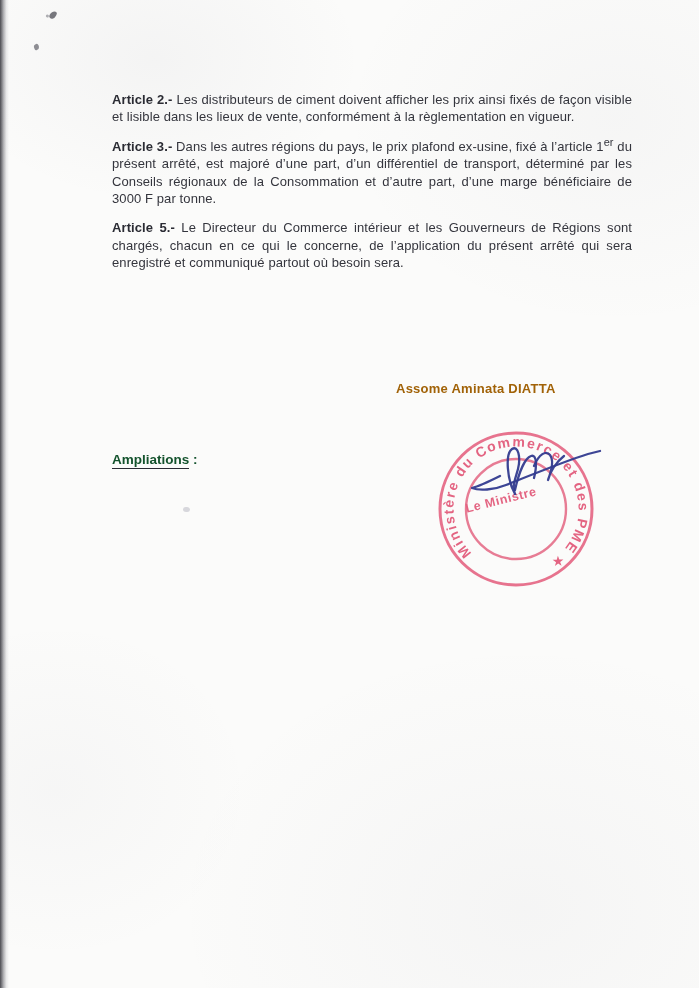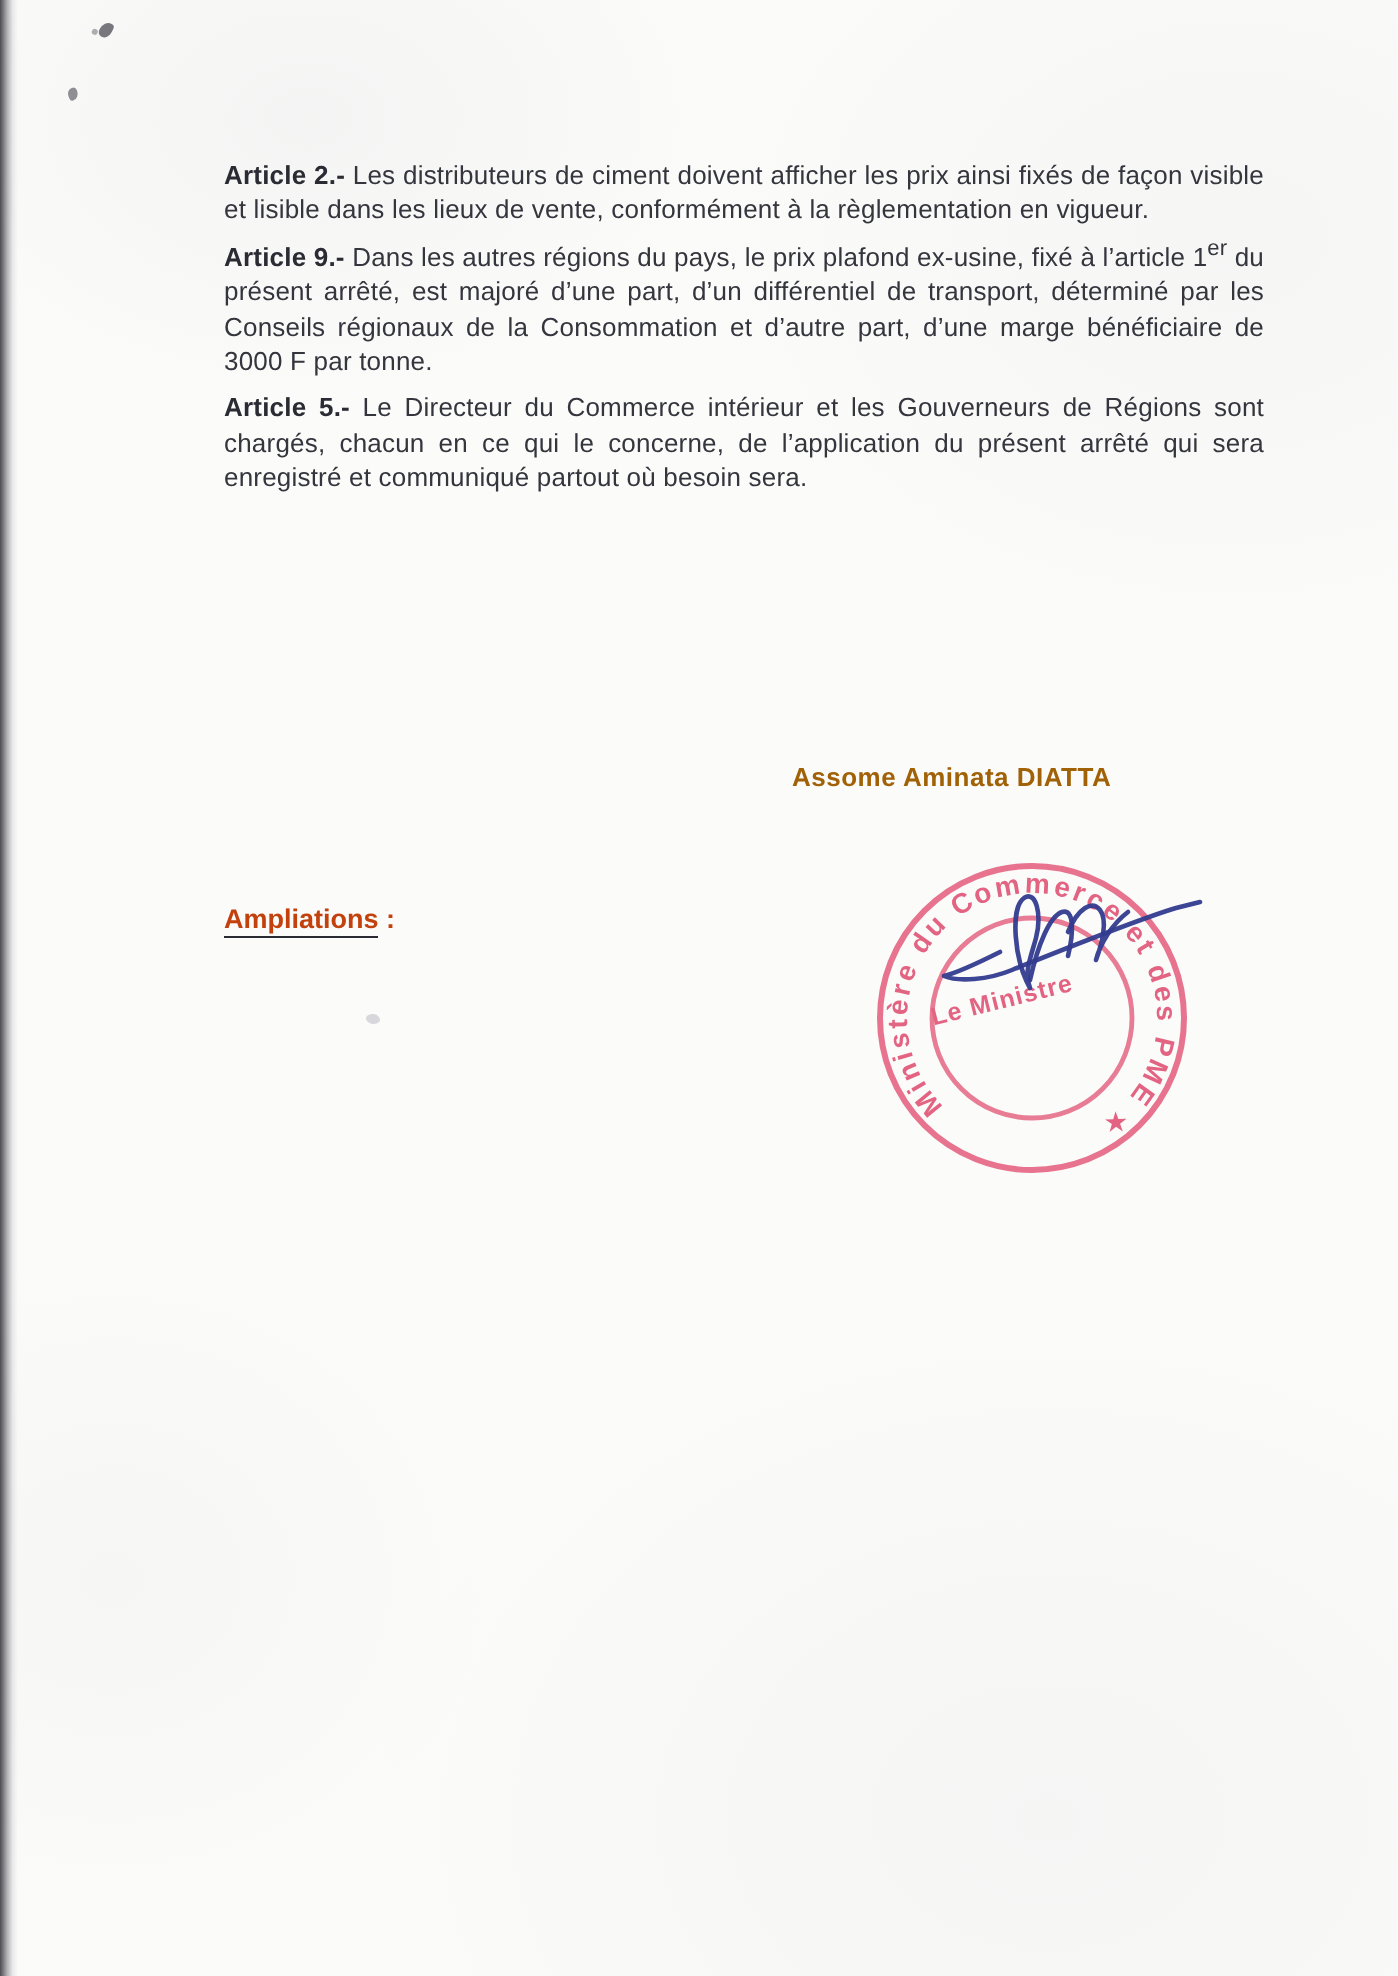--- a/index.html
+++ b/index.html
@@ -60,21 +60,21 @@
     transform: rotate(10deg);
   }
 
   .body-text {
     position: absolute;
     left: 112px; top: 79px;
     width: 520px;
     z-index: 2;
   }
   .para {
-    margin: 0 0 6px 0;
+    margin: 12px 0 6px 0;
     font-size: 13px;
     line-height: 17.4px;
     text-align: justify;
     letter-spacing: 0.1px;
   }
   .lead {
     font-weight: bold;
     color: #2a2b33;
   }
   .para sup {
@@ -94,21 +94,21 @@
   }
 
   .ampliations {
     position: absolute;
     left: 112px; top: 452px;
     z-index: 2;
   }
   .amp-heading {
     font-size: 13.5px;
     font-weight: bold;
-    color: #c2410c;
+    color: #14532d;
   }
   .amp-underline {
     border-bottom: 1.6px solid #2a2b33;
     padding-bottom: 1px;
   }
   .amp-list {
     list-style: none;
     margin: 10px 0 0 0;
     padding: 0;
   }
@@ -175,21 +175,21 @@
 <div class="speck speck-1"></div>
 <div class="speck speck-2"></div>
 <div class="speck speck-3"></div>
 
 <main class="body-text">
   <p class="para">
     <span class="lead">Article 2.-</span>
     <span>Les distributeurs de ciment doivent afficher les prix ainsi fixés de façon visible et lisible dans les lieux de vente, conformément à la règlementation en vigueur.</span>
   </p>
   <p class="para">
-    <span class="lead">Article 9.-</span>
+    <span class="lead">Article 3.-</span>
     <span>Dans les autres régions du pays, le prix plafond ex-usine, fixé à l’article 1</span><sup>er</sup><span> du présent arrêté, est majoré d’une part, d’un différentiel de transport, déterminé par les Conseils régionaux de la Consommation et d’autre part, d’une marge bénéficiaire de 3000 F par tonne.</span>
   </p>
   <p class="para">
     <span class="lead">Article 5.-</span>
     <span>Le Directeur du Commerce intérieur et les Gouverneurs de Régions sont chargés, chacun en ce qui le concerne, de l’application du présent arrêté qui sera enregistré et communiqué partout où besoin sera.</span>
   </p>
 </main>
 
 <div class="signatory">Assome Aminata DIATTA</div>
 

